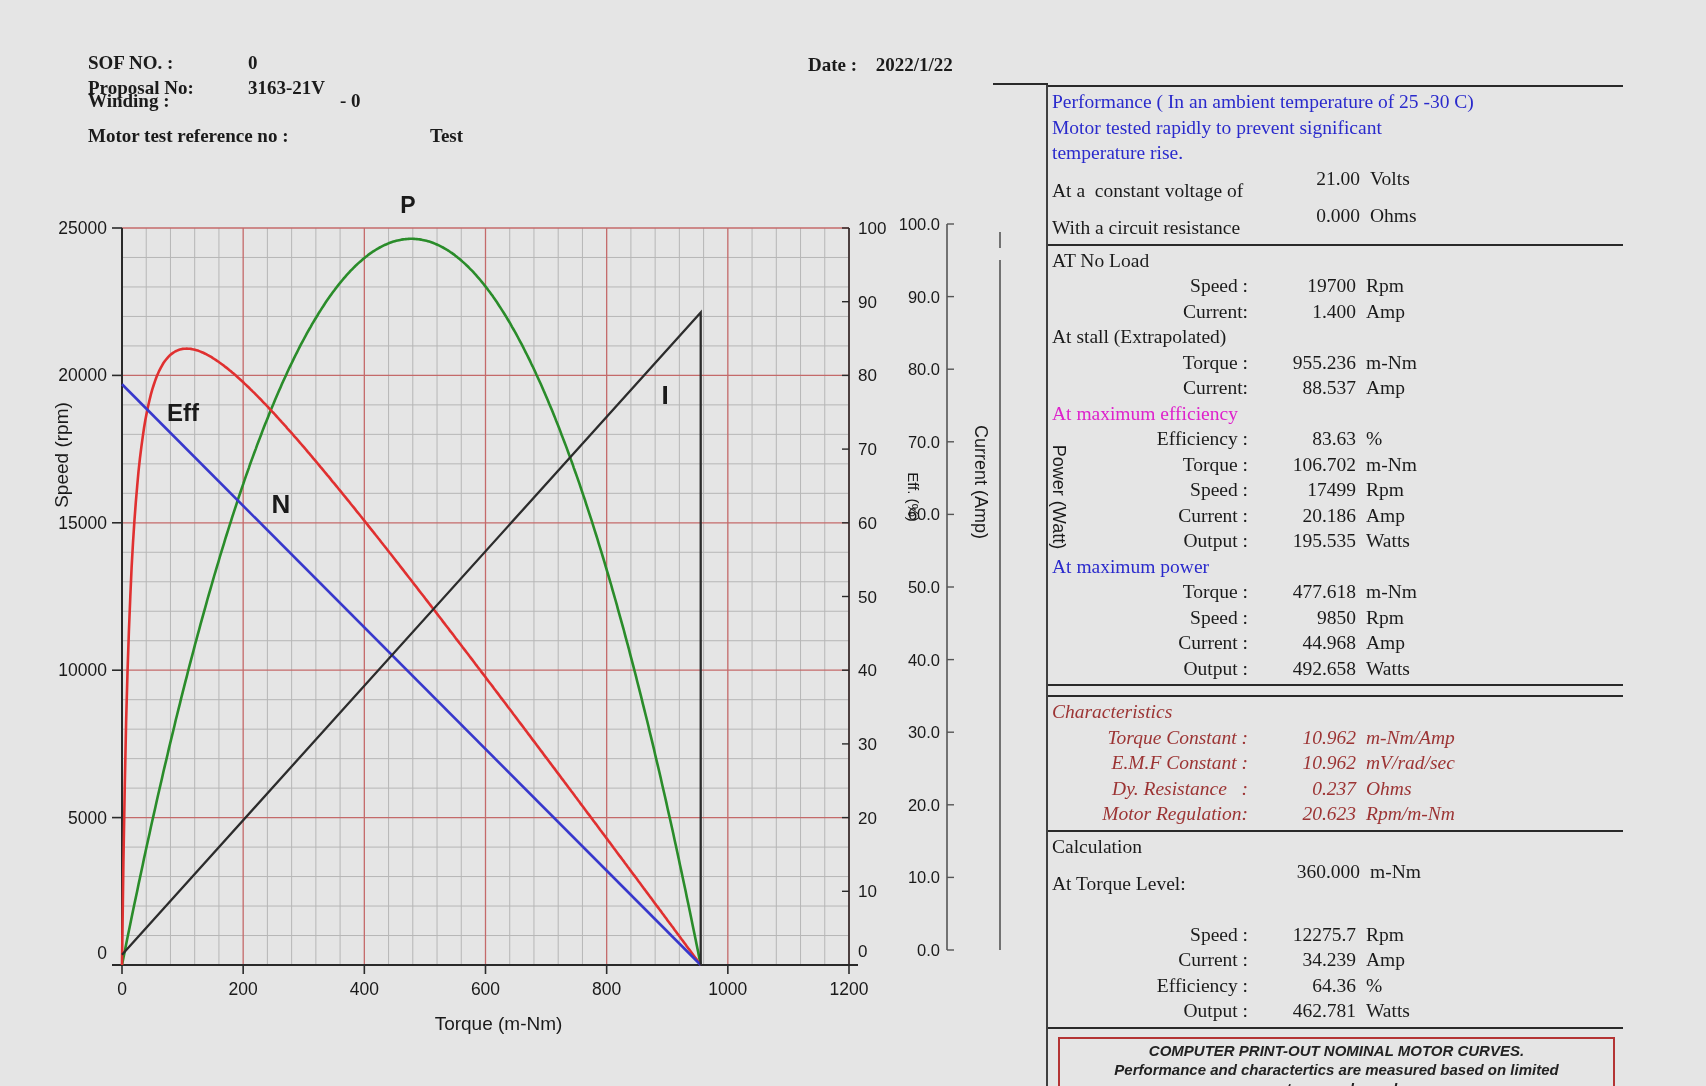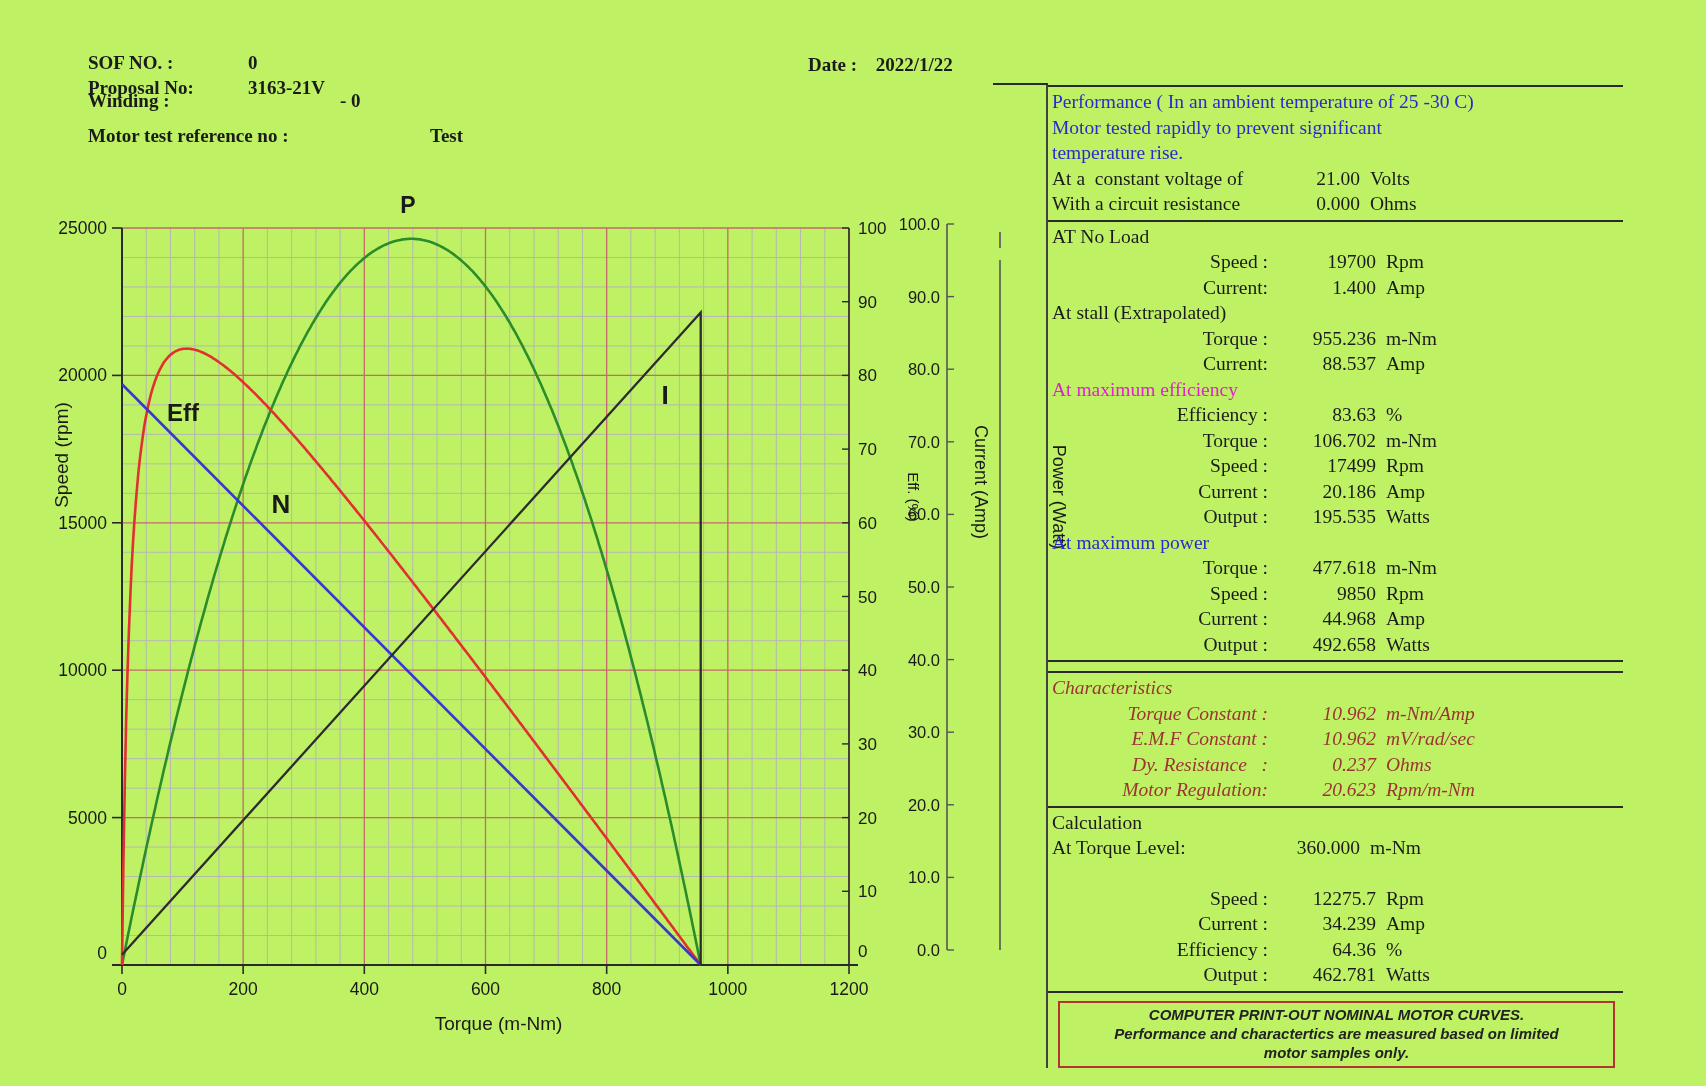--- a/index.html
+++ b/index.html
@@ -1,36 +1,36 @@
 <!DOCTYPE html>
 <html><head>
 <meta charset="utf-8">
 <style>
   html,body{margin:0;padding:0;background:#fff;}
-  .page{position:relative;width:1706px;height:1086px;background:#bef264;overflow:hidden;
+  .page{position:relative;width:1706px;height:1086px;background:#e5e5e5;overflow:hidden;
         font-family:"Liberation Serif",serif;color:#1b1b1b;}
   
   .hfield{position:absolute;left:88px;font-size:19px;font-weight:bold;white-space:nowrap;}
   .hfield .fv{position:absolute;white-space:nowrap;}
   .hf0{top:52px;}  .hf0 .fv{left:160px;}
   .hf1{top:77px;}  .hf1 .fv{left:160px;}
   .hf2{top:90px;} .hf2 .fv{left:252px;}
   .hf3{top:125px;} .hf3 .fv{left:342px;}
   .hdate{position:absolute;left:808px;top:54px;font-size:19px;font-weight:bold;white-space:nowrap;}
   .hdate .fv{margin-left:14px;}
   
   .panel{position:absolute;left:1046px;top:85px;width:575px;border-left:2px solid #404040;}
   .top-ext{position:absolute;left:-55px;top:-2px;width:55px;height:0;border-top:2px solid #2a2a2a;}
   .pgroup{border-top:2px solid #2a2a2a;padding:2px 0 3px 0;}
   .pgroup.gap{margin-top:9px;font-style:italic;}
   .pgroup.bottomline{border-bottom:2px solid #2a2a2a;}
   .pheading{font-size:19.5px;line-height:25.5px;padding-left:4px;white-space:pre;}
   .prow{display:flex;font-size:19.5px;line-height:25.5px;white-space:pre;}
-  .plabel{flex:0 0 200px;text-align:right;padding-left:20px;}
-  .prow.left .plabel{text-align:left;padding-left:4px;}
+  .plabel{flex:0 0 200px;text-align:right;}
+  .prow.left .plabel{text-align:left;padding-left:4px;margin-top:12px;}
   .pvalue{flex:0 0 108px;text-align:right;}
   .punit{margin-left:10px;}
   .pspacer{height:25px;}
   .bold{font-weight:normal;}
   .c-blue{color:#2a2acC;}
   .c-magenta{color:#de22cc;}
   .c-darkred{color:#9c3434;}
   .c-black{color:#1b1b1b;}
   .note{margin:8px 8px 0 10px;border:2px solid #b43434;padding:2px 4px 4px 4px;
         text-align:center;font-family:"Liberation Sans",sans-serif;

